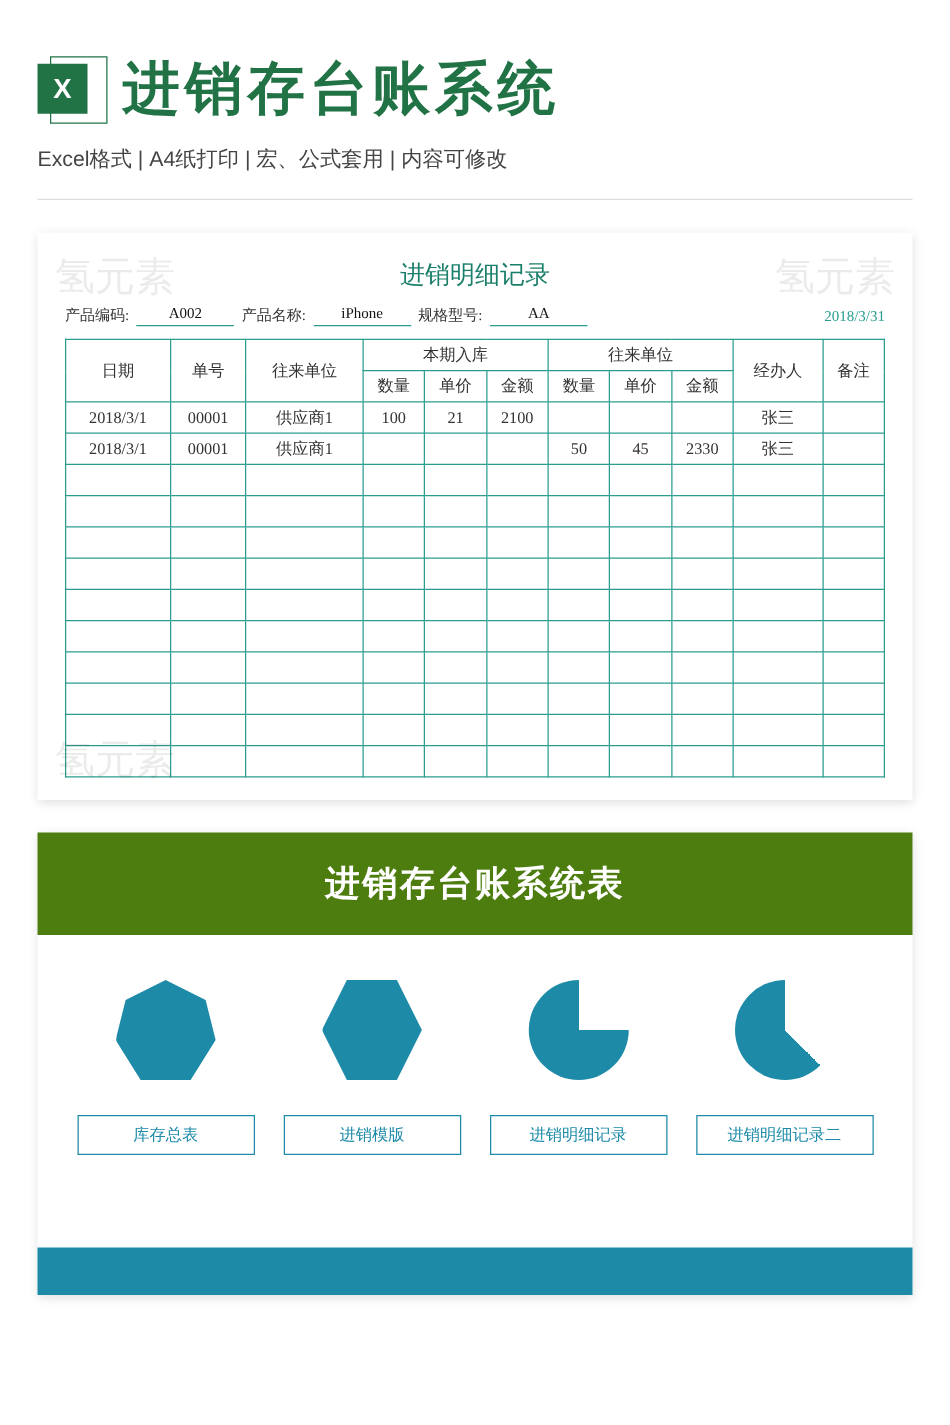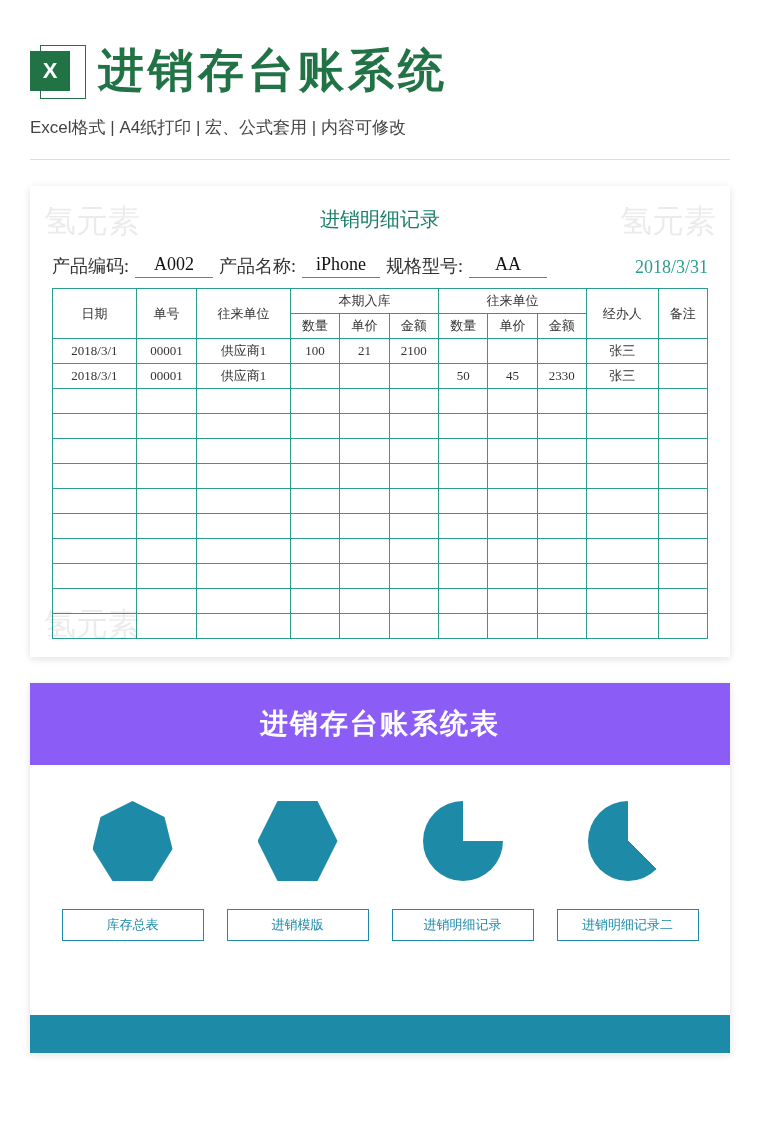--- a/index.html
+++ b/index.html
@@ -9,32 +9,32 @@
   .excel-ico .base{width:44px;height:52px;background:#fff;border:1px solid #217346;position:absolute;right:0;top:2px;}
   .excel-ico .badge{width:40px;height:40px;background:#217346;position:absolute;left:0;top:8px;display:flex;align-items:center;justify-content:center;color:#fff;font:700 22px/1 Arial;}
   .main-title{font-size:46px;font-weight:700;color:#217346;letter-spacing:4px;}
   .subtitle{margin-top:14px;font-size:17px;color:#444;}
   .divider{height:1px;background:#ddd;margin:8px 30px 0 30px;}
 
   .card{margin:26px 30px;box-shadow:0 2px 8px rgba(0,0,0,.12);background:#fff;}
   .card.pad{padding:18px 22px;}
   .watermark{color:rgba(0,0,0,.08);font-size:32px;position:absolute;pointer-events:none;}
   .sheet-title{text-align:center;font-size:20px;color:#1a7f6a;font-family:"SimSun";margin:2px 0 10px;}
-  .meta-row{display:flex;gap:6px;align-items:flex-end;font-size:18px;font-family:"SimSun";color:#333;}
+  .meta-row{display:flex;gap:6px;align-items:flex-end;font-size:12px;font-family:"SimSun";color:#333;}
   .meta-row .lbl{color:#333;}
-  .meta-row .val{border-bottom:1px solid #2a9d8f;min-width:70px;text-align:center;padding:0 4px 2px;color:#111;margin-top:11px;}
+  .meta-row .val{border-bottom:1px solid #2a9d8f;min-width:70px;text-align:center;padding:0 4px 2px;color:#111;}
   .meta-row .date{margin-left:auto;color:#2a9d8f;}
 
   table.ledger{width:100%;border-collapse:collapse;margin-top:10px;font-size:13px;font-family:"SimSun";}
   table.ledger th,table.ledger td{border:1px solid #2a9d8f;height:22px;text-align:center;color:#333;}
   table.ledger th{font-weight:400;}
 
   
   .card2{margin:26px 30px 0;box-shadow:0 2px 8px rgba(0,0,0,.12);background:#fff;height:370px;display:flex;flex-direction:column;}
-  .banner{background:#8b5cf6;color:#fff;text-align:center;font-size:28px;font-weight:700;letter-spacing:2px;padding:22px 0;}
+  .banner{background:#4d7c0f;color:#fff;text-align:center;font-size:28px;font-weight:700;letter-spacing:2px;padding:22px 0;}
   .footer-band{background:#1d8aa8;height:38px;margin-top:auto;}
   .shape-row{display:flex;justify-content:space-around;padding:36px 20px 12px;}
   .shape{width:80px;height:80px;background:#1d8aa8;}
   .shape.poly{clip-path:polygon(50% 0,90% 20%,100% 60%,75% 100%,25% 100%,0 60%,10% 20%);}
   .shape.hex{clip-path:polygon(25% 0,75% 0,100% 50%,75% 100%,25% 100%,0 50%);}
   .shape.pie{border-radius:50%;background:conic-gradient(#fff 0 90deg,#1d8aa8 90deg 360deg);}
   .shape.pie2{border-radius:50%;background:conic-gradient(#fff 0 135deg,#1d8aa8 135deg 360deg);}
   .btn-row{display:flex;justify-content:space-around;padding:0 20px;}
   .nav-btn{border:1px solid #1d8aa8;color:#1d8aa8;font-size:13px;padding:6px 0;width:140px;text-align:center;background:#fff;margin-top:16px;}
   .c1{position:relative;}

